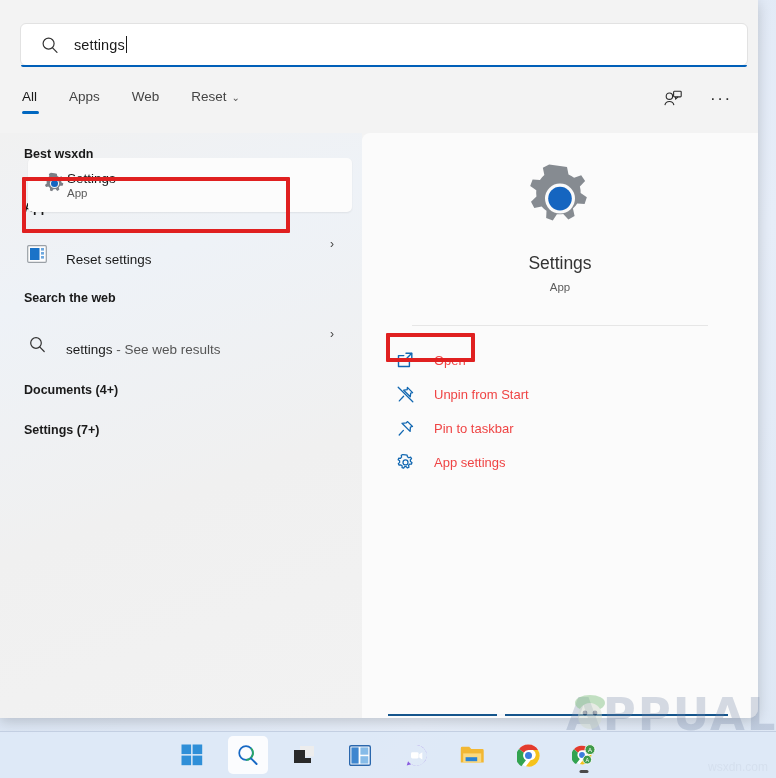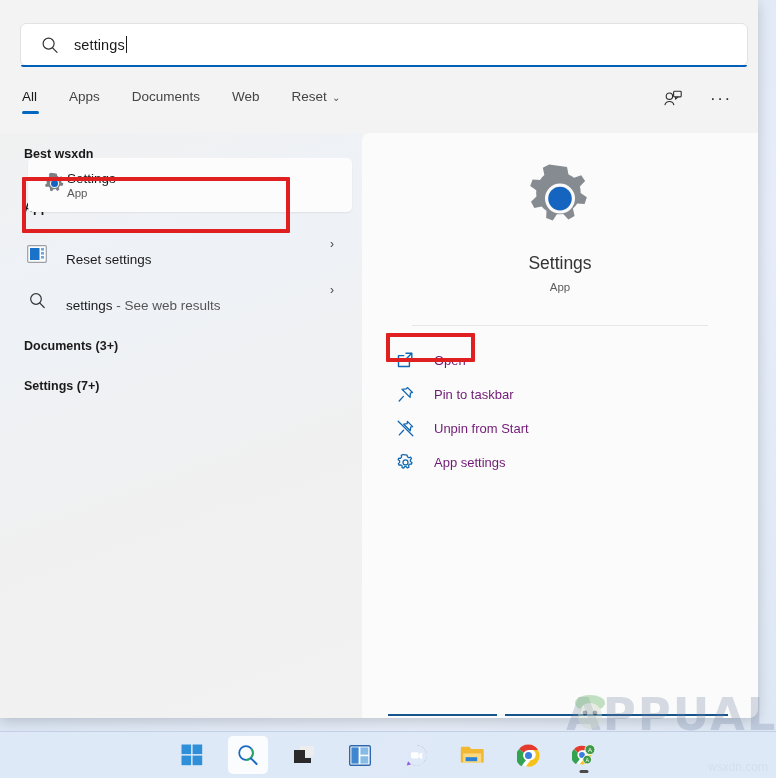--- a/index.html
+++ b/index.html
@@ -155,21 +155,21 @@
   }
   #actions { margin-top: 17px; padding-left: 32px; }
   .act-row {
     height: 34px; display: flex; align-items: center;
     cursor: default;
   }
   .act-row .a-ico {
     width: 22px; height: 22px; flex: none; margin-right: 18px;
     display: flex; align-items: center; justify-content: center;
   }
-  .act-label { font-size: 13px; color: #701a75; }
+  .act-label { font-size: 13px; color: #ef4444; }
 
   
   #panel-rule {
     position: absolute; left: 388px; top: 714px;
     width: 340px; height: 2px; background: #15558c;
   }
   #panel-rule-gap {
     position: absolute; left: 497px; top: 714px;
     width: 8px; height: 2px; background: #f4f6f9;
   }
@@ -227,23 +227,20 @@
     <div id="search-underline"></div>
   </div>
 
   <div id="tabs">
     <div class="tab active">
       <span>All</span>
       <span class="tab-bar"></span>
     </div>
     <div class="tab">
       <span>Apps</span>
-    </div>
-    <div class="tab">
-      <span>Documents</span>
     </div>
     <div class="tab">
       <span>Web</span>
     </div>
     <div class="tab">
       <span>Reset</span><span class="chev">⌄</span>
     </div>
   </div>
 
   <div id="hdr-icons">
@@ -286,34 +283,35 @@
           <rect x="3" y="3" width="9.5" height="12" fill="#1a73c8"></rect>
           <rect x="14" y="3" width="3" height="2.6" fill="#6ea8de"></rect>
           <rect x="14" y="7" width="3" height="2.6" fill="#6ea8de"></rect>
           <rect x="14" y="11" width="3" height="2.6" fill="#6ea8de"></rect>
         </svg>
       </div>
       <div class="res-title">Reset settings</div>
       <span class="res-chev">›</span>
     </div>
 
+    <div class="sec-head" style="margin-top:24px">Search the web</div>
     <div class="res-row">
       <div class="r-ico">
         <svg width="19" height="19" viewBox="0 0 19 19">
           <circle cx="8" cy="8" r="5.3" fill="none" stroke="#333" stroke-width="1.2"></circle>
           <line x1="11.9" y1="12.1" x2="16.2" y2="16.5" stroke="#333" stroke-width="1.2" stroke-linecap="round"></line>
         </svg>
       </div>
       <div class="res-title">
         <span>settings</span><span class="res-grey"> - See web results</span>
       </div>
       <span class="res-chev">›</span>
     </div>
 
-    <div class="sec-head" style="margin-top:26px">Documents (3+)</div>
+    <div class="sec-head" style="margin-top:26px">Documents (4+)</div>
     <div class="sec-head" style="margin-top:26px">Settings (7+)</div>
   </div>
 
   <div id="right-col">
     <div id="app-hero">
       <div class="hero-ico">
         <svg width="76" height="76" viewBox="0 0 76 76">
           <path d="M38 5 l7 1.1 1.5 7.4 a24 24 0 0 1 5.6 3.2 l7.1 -2.5 3.9 5.9 -5.2 5.5 a24 24 0 0 1 0.75 6.5 l6.2 4.1 -2.25 6.7 -7.4 -0.3 a24 24 0 0 1 -4.25 5 l1.65 7.3 -6.2 3.5 -5.15 -5.45 a24 24 0 0 1 -6.35 0.3 l-4.1 6.2 -6.65 -2.35 0.35 -7.4 a24 24 0 0 1 -4.85 -4.3 l-7.35 1.5 -3.3 -6.2 5.45 -5.1 a24 24 0 0 1 -0.15 -6.35 l-6.1 -4.2 2.4 -6.6 7.35 0.45 a24 24 0 0 1 4.4 -4.85 l-1.5 -7.3 6.3 -3.3 z" fill="#868b91"></path>
           <circle cx="38" cy="37.6" r="15" fill="#fafafa"></circle>
           <circle cx="38" cy="37.6" r="11.8" fill="#1565c0"></circle>
@@ -333,36 +331,36 @@
             <path d="M15.5 2.5 L8.6 9.4" stroke="#1167b1" stroke-width="1.4" stroke-linecap="round"></path>
             <path d="M13.4 10.2 v5.3 H2.5 V4.6 h5.3" fill="none" stroke="#1167b1" stroke-width="1.4" stroke-linecap="round" stroke-linejoin="round"></path>
           </svg>
         </div>
         <div class="act-label">Open</div>
       </div>
 
       <div class="act-row">
         <div class="a-ico">
           <svg width="19" height="19" viewBox="0 0 19 19">
-            <path d="M11.6 2.6 l4.9 4.9 -2.1 0.7 -0.3 4.2 -8.1 -8.1 4.1 -0.4 z" fill="none" stroke="#1167b1" stroke-width="1.3" stroke-linejoin="round"></path>
-            <path d="M7.4 11.4 l-4.2 4.6" stroke="#1167b1" stroke-width="1.3" stroke-linecap="round"></path>
-          </svg>
-        </div>
-        <div class="act-label">Pin to taskbar</div>
-      </div>
-
-      <div class="act-row">
-        <div class="a-ico">
-          <svg width="19" height="19" viewBox="0 0 19 19">
             <path d="M11.4 2.4 l5.2 5.2 -1.9 0.6 -0.4 3.6 -6.6 -6.6 3.5 -0.5 z" fill="none" stroke="#1167b1" stroke-width="1.3" stroke-linejoin="round"></path>
             <path d="M7.6 11.2 l-4.3 4.7" stroke="#1167b1" stroke-width="1.3" stroke-linecap="round"></path>
             <path d="M2.2 2.2 L16.8 16.8" stroke="#1167b1" stroke-width="1.3" stroke-linecap="round"></path>
           </svg>
         </div>
         <div class="act-label">Unpin from Start</div>
+      </div>
+
+      <div class="act-row">
+        <div class="a-ico">
+          <svg width="19" height="19" viewBox="0 0 19 19">
+            <path d="M11.6 2.6 l4.9 4.9 -2.1 0.7 -0.3 4.2 -8.1 -8.1 4.1 -0.4 z" fill="none" stroke="#1167b1" stroke-width="1.3" stroke-linejoin="round"></path>
+            <path d="M7.4 11.4 l-4.2 4.6" stroke="#1167b1" stroke-width="1.3" stroke-linecap="round"></path>
+          </svg>
+        </div>
+        <div class="act-label">Pin to taskbar</div>
       </div>
 
       <div class="act-row">
         <div class="a-ico">
           <svg width="19" height="19" viewBox="0 0 19 19">
             <path d="M9.5 1.9 l1.6 0.25 0.35 1.8 a6.2 6.2 0 0 1 1.4 0.8 l1.75 -0.6 0.95 1.45 -1.3 1.35 a6.2 6.2 0 0 1 0.2 1.6 l1.5 1 -0.55 1.65 -1.8 -0.08 a6.2 6.2 0 0 1 -1.05 1.2 l0.4 1.8 -1.5 0.85 -1.25 -1.35 a6.2 6.2 0 0 1 -1.55 0.08 l-1 1.5 -1.6 -0.55 0.08 -1.8 a6.2 6.2 0 0 1 -1.2 -1.05 l-1.8 0.35 -0.8 -1.5 1.35 -1.25 a6.2 6.2 0 0 1 -0.05 -1.55 l-1.5 -1.02 0.6 -1.6 1.8 0.1 a6.2 6.2 0 0 1 1.08 -1.2 l-0.38 -1.78 1.55 -0.8 z" fill="none" stroke="#1167b1" stroke-width="1.25" stroke-linejoin="round"></path>
             <circle cx="9.5" cy="9.4" r="2.5" fill="none" stroke="#1167b1" stroke-width="1.25"></circle>
           </svg>
         </div>
         <div class="act-label">App settings</div>

